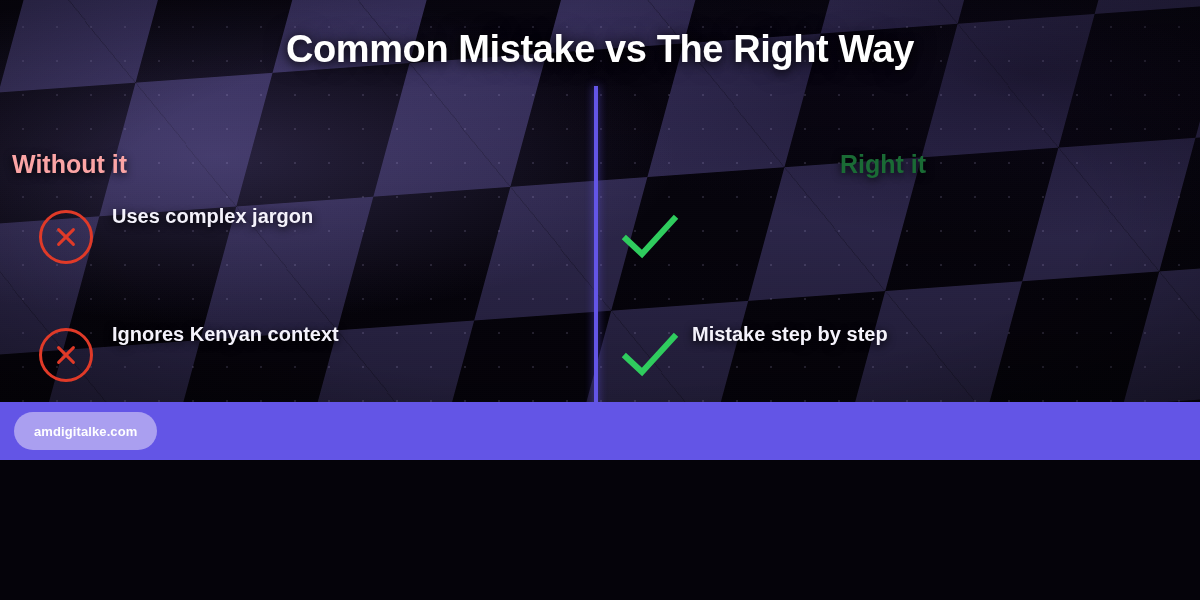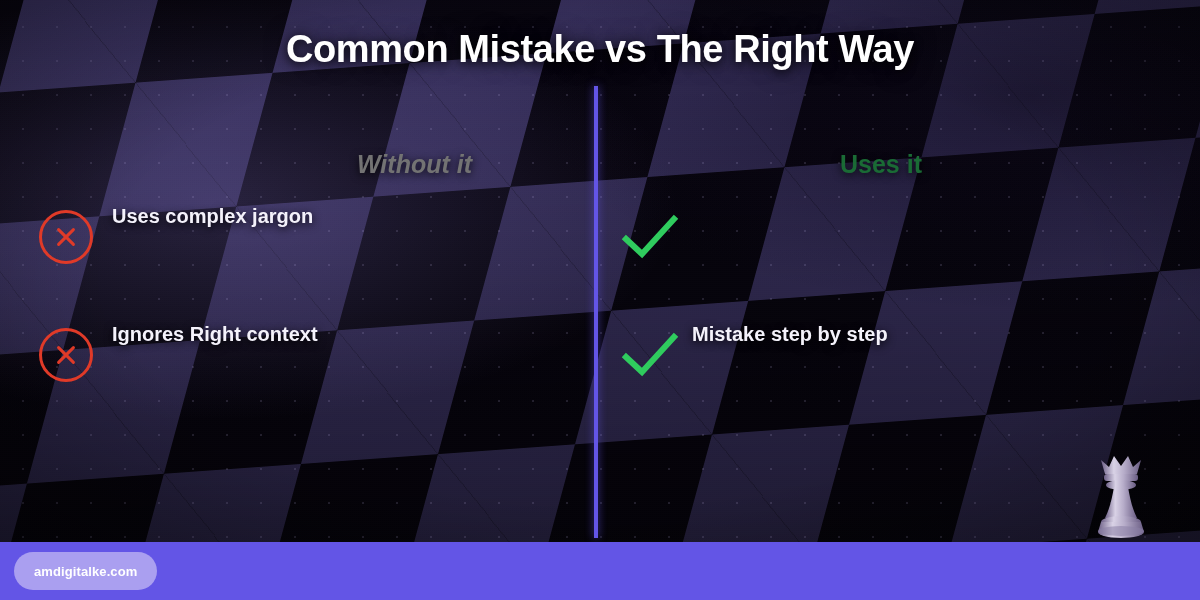--- a/index.html
+++ b/index.html
@@ -6,21 +6,21 @@
 
   html, body {
     width:1200px; height:600px;
     background:#05030a;
     font-family:"Liberation Sans", sans-serif;
     overflow:hidden;
   }
 
   #stage {
     position:relative;
-    width:1200px; height:600px;
+    width:1200px; height:460px;
     background:#07040e;
     overflow:hidden;
   }
 
   
   .board-wrap {
     position:absolute; inset:0;
     overflow:hidden;
   }
   .board {
@@ -91,21 +91,21 @@
     width:560px;
   }
   .col-left  { left:12px; }
   .col-right { left:610px; }
 
   .col-head {
     font-size:25px;
     font-weight:bold;
     text-shadow:0 2px 8px rgba(0,0,0,.85);
   }
-  .col-left .col-head  { text-align:right; color:#737373; padding-right:100px;font-style:italic; }
+  .col-left .col-head  { text-align:left; color:#fca5a5; padding-right:100px; }
   .col-right .col-head { text-align:left; color:#1a6b35; padding-left:230px; }
 
   .items { margin-top:26px; }
   .item {
     display:flex;
     align-items:flex-start;
     height:118px;
   }
   .item-icon {
     flex:0 0 auto;
@@ -204,28 +204,28 @@
         <span class="item-icon">
           <span class="x-circle"></span>
         </span>
         <span class="item-label">Uses complex jargon</span>
       </div>
 
       <div class="item">
         <span class="item-icon">
           <span class="x-circle"></span>
         </span>
-        <span class="item-label">Ignores Right context</span>
+        <span class="item-label">Ignores Kenyan context</span>
       </div>
 
     </div>
   </div>
 
   <div class="col col-right">
-    <div class="col-head">Uses it</div>
+    <div class="col-head">Right it</div>
 
     <div class="items">
 
       <div class="item">
         <span class="item-icon">
           <svg class="check" width="58" height="46" viewBox="0 0 58 46" aria-hidden="true">
             <path d="M5 25 L21 40 L53 5" fill="none" stroke="#2fcc5e" stroke-width="6" stroke-linecap="square" stroke-linejoin="miter"></path>
           </svg>
         </span>
       </div>

